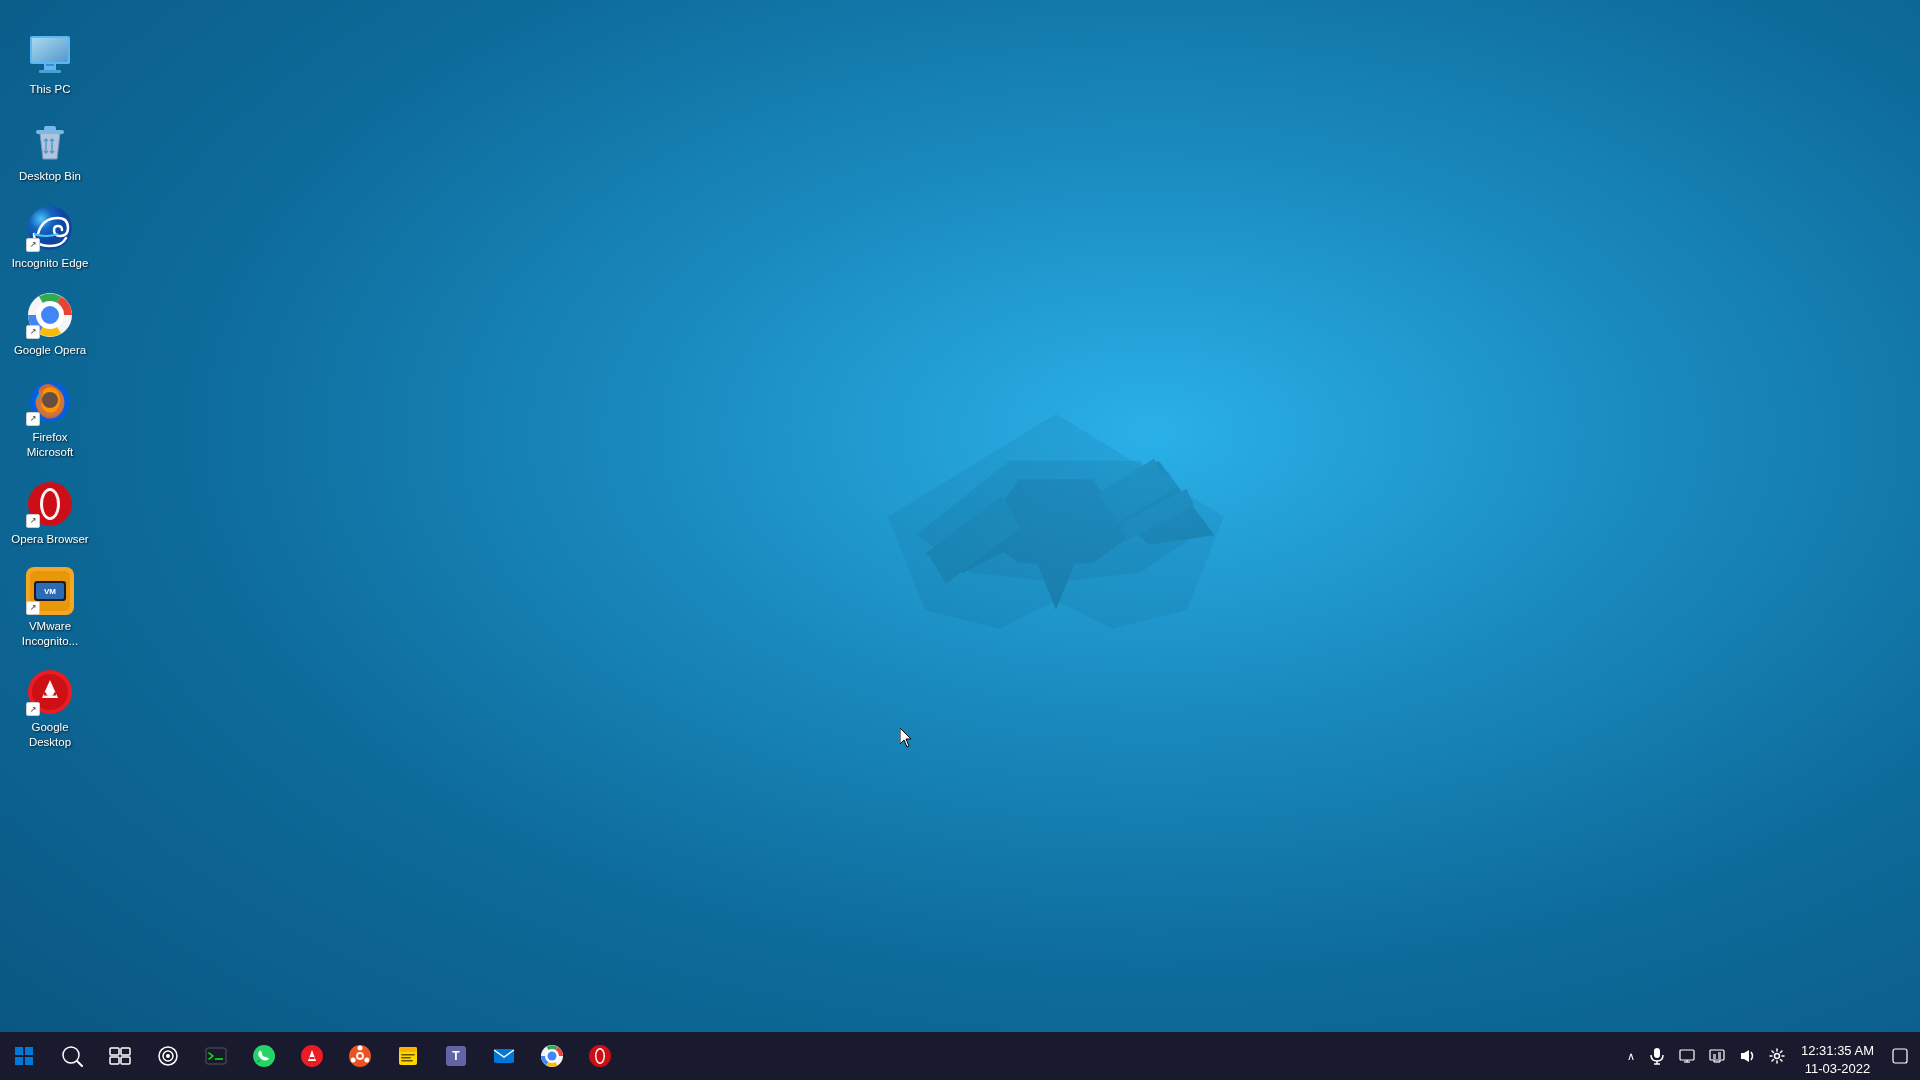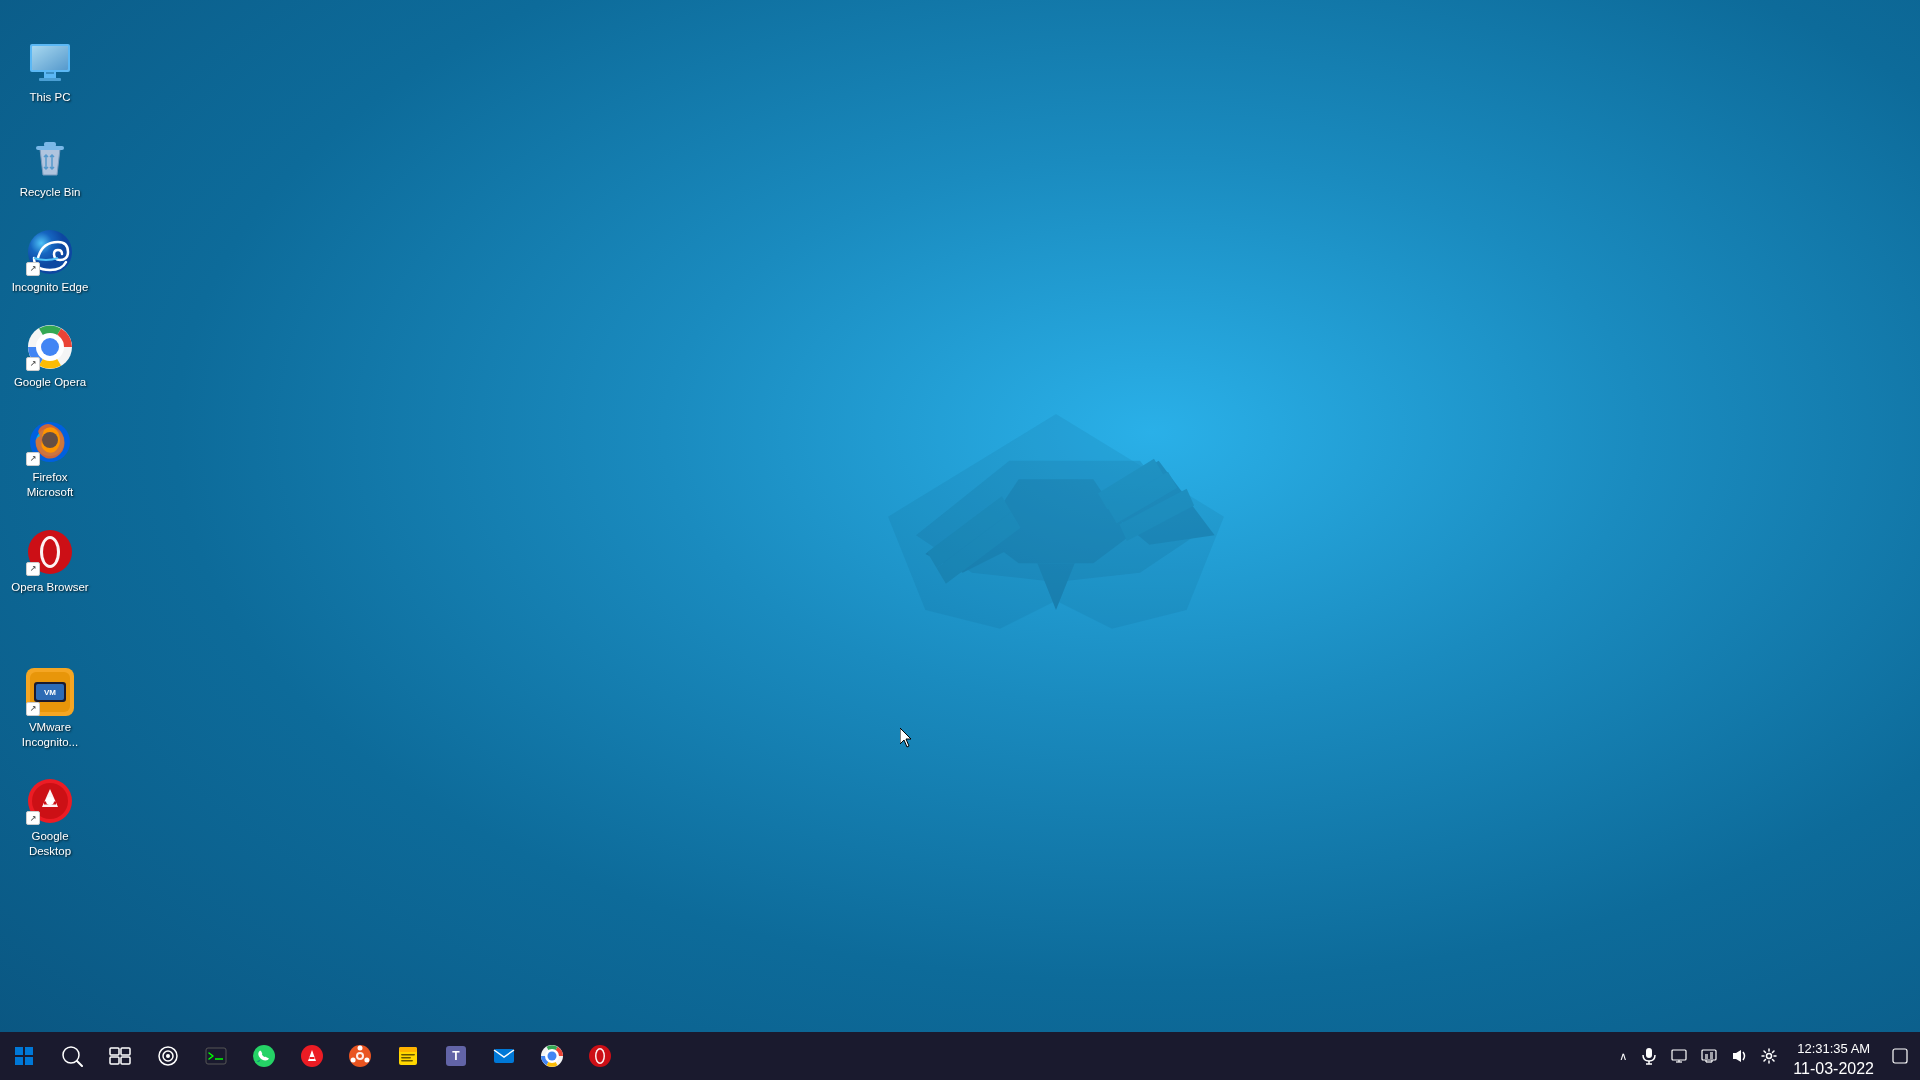--- a/index.html
+++ b/index.html
@@ -29,26 +29,26 @@
       left: 55%;
       transform: translate(-50%, -55%);
       width: 380px;
       height: 280px;
       opacity: 0.35;
     }
 
     
     .desktop-icons {
       position: absolute;
-      top: 28px;
+      top: 20px;
       left: 0;
       width: 100px;
       display: flex;
       flex-direction: column;
-      gap: 8px;
+      gap: 0px;
     }
 
     .desktop-icon {
       display: flex;
       flex-direction: column;
       align-items: center;
       padding: 8px 6px;
       cursor: pointer;
       border-radius: 4px;
       width: 90px;
@@ -254,21 +254,21 @@
       <div class="icon-img">
         <svg viewBox="0 0 48 48" xmlns="http://www.w3.org/2000/svg">
           <path d="M14 16 L34 16 L31 42 L17 42 Z" fill="#b0c4de" stroke="#7a9cbf" stroke-width="1"></path>
           <rect x="10" y="13" width="28" height="4" rx="2" fill="#7ab8e8"></rect>
           <rect x="18" y="9" width="12" height="5" rx="2" fill="#7ab8e8"></rect>
 
           <path d="M20 22 L20 36 M18 24 L20 22 L22 24 M18 34 L20 36 L22 34" stroke="#5599cc" stroke-width="1.5" fill="none"></path>
           <path d="M26 22 L26 36 M24 24 L26 22 L28 24 M24 34 L26 36 L28 34" stroke="#5599cc" stroke-width="1.5" fill="none"></path>
         </svg>
       </div>
-      <span class="icon-label">Recycle Bin</span>
+      <span class="icon-label">Desktop Bin</span>
     </div>
 
     <div class="desktop-icon">
       <div class="icon-img" style="position:relative;">
         <svg viewBox="0 0 48 48" xmlns="http://www.w3.org/2000/svg">
           <circle cx="24" cy="24" r="22" fill="url(#edgeGrad)"></circle>
           <defs>
             <radialGradient id="edgeGrad" cx="30%" cy="30%">
               <stop offset="0%" style="stop-color:#4fc3f7"></stop>
               <stop offset="50%" style="stop-color:#1565c0"></stop>
@@ -328,21 +328,21 @@
           <circle cx="24" cy="24" r="22" fill="#cc0f16"></circle>
           <ellipse cx="24" cy="24" rx="10" ry="16" fill="white" opacity="0.95"></ellipse>
           <ellipse cx="24" cy="24" rx="7" ry="13" fill="#cc0f16"></ellipse>
         </svg>
         <div class="shortcut-overlay">↗</div>
       </div>
       <span class="icon-label">Opera Browser</span>
     </div>
 
     <div class="desktop-icon">
-      <div class="icon-img" style="position:relative;margin-top:45px;">
+      <div class="icon-img" style="position:relative;">
         <svg viewBox="0 0 48 48" xmlns="http://www.w3.org/2000/svg">
           <rect width="48" height="48" rx="8" fill="#f5a623"></rect>
           <rect x="4" y="4" width="40" height="40" rx="6" fill="#e8960a"></rect>
 
           <rect x="8" y="14" width="32" height="20" rx="3" fill="#1a1a2e"></rect>
           <rect x="10" y="16" width="28" height="16" rx="2" fill="#2d6bb5"></rect>
           <text x="24" y="27" font-size="8" fill="white" text-anchor="middle" font-weight="bold">VM</text>
         </svg>
         <div class="shortcut-overlay">↗</div>
       </div>
@@ -530,21 +530,21 @@
 
       <div class="tray-icon">
         <svg width="16" height="16" viewBox="0 0 16 16">
           <circle cx="8" cy="8" r="2.5" fill="none" stroke="white" stroke-width="1.5"></circle>
           <path d="M8 1 L8 3 M8 13 L8 15 M1 8 L3 8 M13 8 L15 8 M3 3 L4.5 4.5 M11.5 11.5 L13 13 M13 3 L11.5 4.5 M4.5 11.5 L3 13" stroke="white" stroke-width="1.5" stroke-linecap="round"></path>
         </svg>
       </div>
 
       <div class="taskbar-clock">
         <span style="font-size:13px; white-space:nowrap;">12:31:35 AM</span>
-        <span style="font-size:16px; white-space:nowrap;">11-03-2022</span>
+        <span style="font-size:13px; white-space:nowrap;">11-03-2022</span>
       </div>
 
       <div class="taskbar-notification">
         <svg width="16" height="16" viewBox="0 0 16 16">
           <rect x="1" y="1" width="14" height="14" rx="2" fill="none" stroke="white" stroke-width="1.2"></rect>
         </svg>
       </div>
 
     </div>
   </div>

